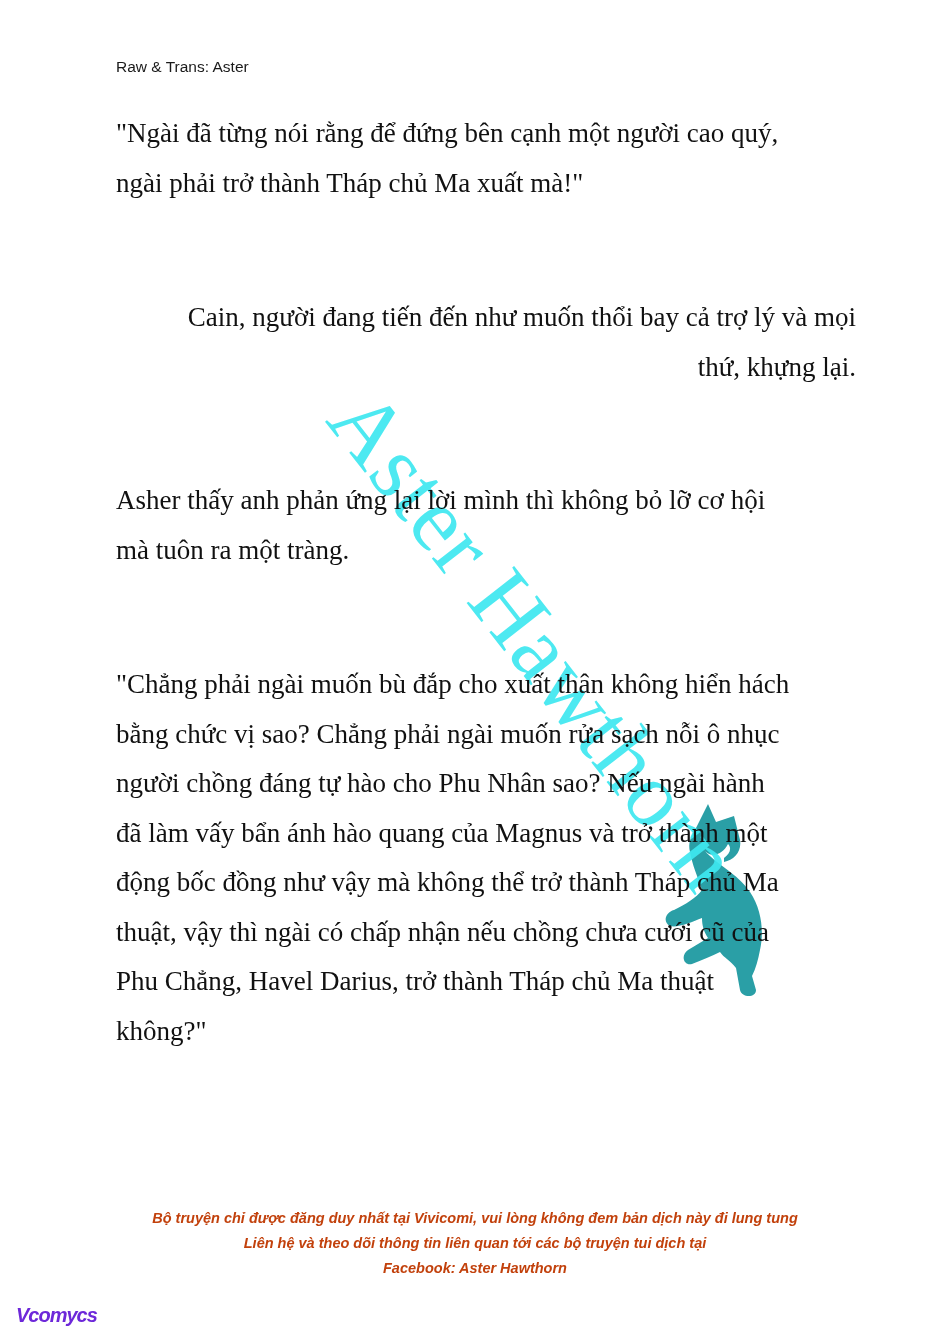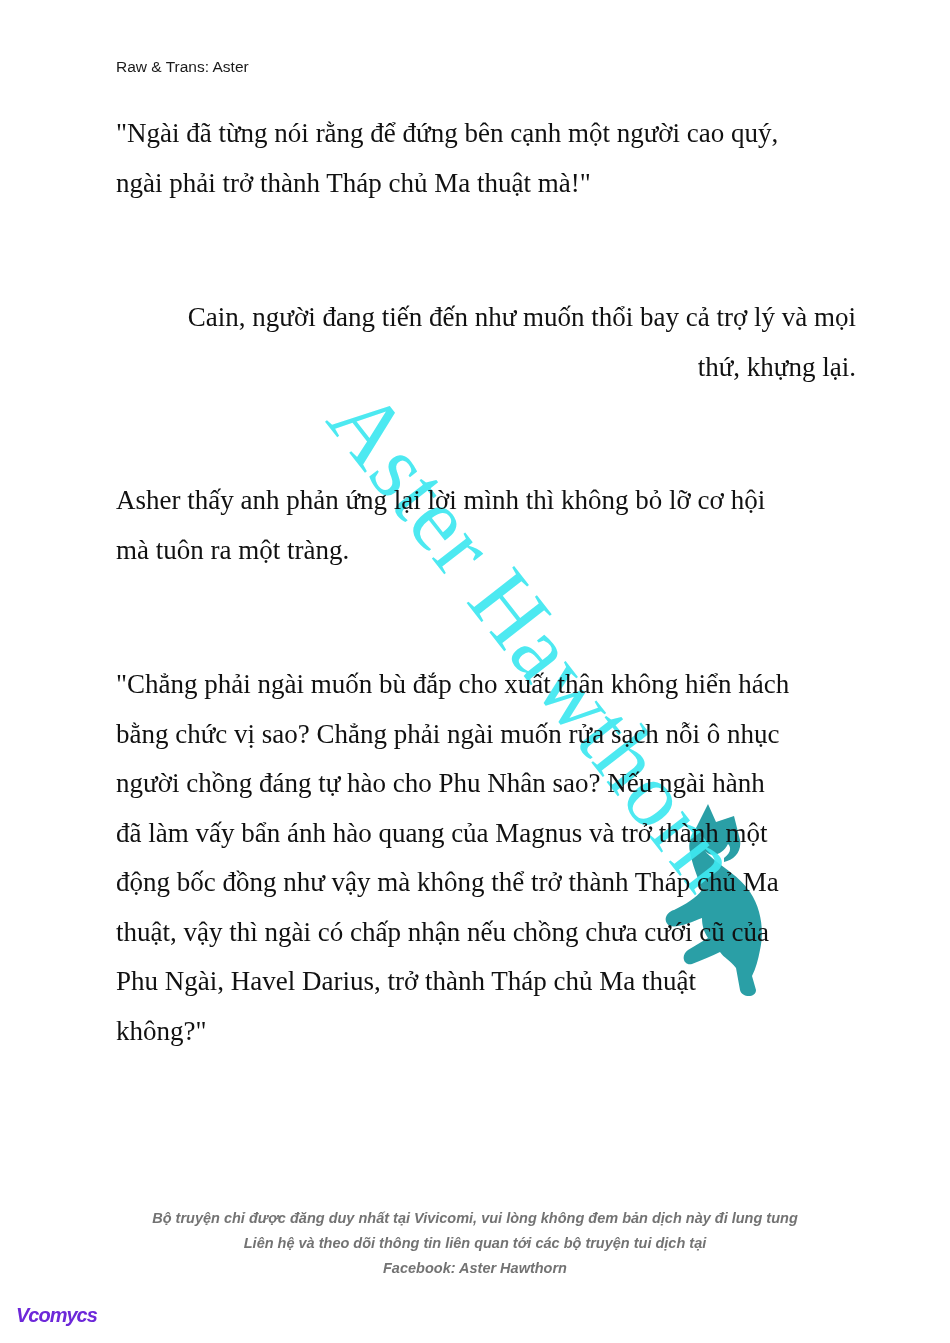--- a/index.html
+++ b/index.html
@@ -67,21 +67,21 @@
       position: absolute;
       left: 0;
       top: 1206px;
       width: 950px;
       text-align: center;
       font-family: "Liberation Sans", sans-serif;
       font-style: italic;
       font-weight: bold;
       font-size: 14.5px;
       line-height: 25px;
-      color: #737373;
+      color: #c2410c;
     }
     .footer div { margin: 0; }
     .logo {
       position: absolute;
       left: 16px;
       top: 1298px;
       width: 130px;
       height: 36px;
     }
     .logo-text {
@@ -96,41 +96,41 @@
   </style>
 </head>
 <body>
 
 <div class="page">
 
   <div class="header-credit">Raw &amp; Trans: Aster</div>
 
   <div class="body-text para-1">
     <p>"Ngài đã từng nói rằng để đứng bên cạnh một người cao quý,</p>
-    <p>ngài phải trở thành Tháp chủ Ma thuật mà!"</p>
+    <p>ngài phải trở thành Tháp chủ Ma xuất mà!"</p>
   </div>
 
   <div class="body-text para-2">
     <p>Cain, người đang tiến đến như muốn thổi bay cả trợ lý và mọi</p>
     <p>thứ, khựng lại.</p>
   </div>
 
   <div class="body-text para-3">
     <p>Asher thấy anh phản ứng lại lời mình thì không bỏ lỡ cơ hội</p>
     <p>mà tuôn ra một tràng.</p>
   </div>
 
   <div class="body-text para-4">
     <p>"Chẳng phải ngài muốn bù đắp cho xuất thân không hiển hách</p>
     <p>bằng chức vị sao? Chẳng phải ngài muốn rửa sạch nỗi ô nhục</p>
     <p>người chồng đáng tự hào cho Phu Nhân sao? Nếu ngài hành</p>
     <p>đã làm vấy bẩn ánh hào quang của Magnus và trở thành một</p>
     <p>động bốc đồng như vậy mà không thể trở thành Tháp chủ Ma</p>
     <p>thuật, vậy thì ngài có chấp nhận nếu chồng chưa cưới cũ của</p>
-    <p>Phu Ngài, Havel Darius, trở thành Tháp chủ Ma thuật</p>
+    <p>Phu Chẳng, Havel Darius, trở thành Tháp chủ Ma thuật</p>
     <p>không?"</p>
   </div>
 
   <div class="watermark">Aster Hawthorn</div>
 
   <svg class="cat" viewBox="0 0 110 200">
     <path fill="#2a9fa6" d="
       M30 32 L44 4 L52 22 L70 16 L76 40
       C78 52 70 60 60 62
       L60 58 C66 54 68 48 64 44

